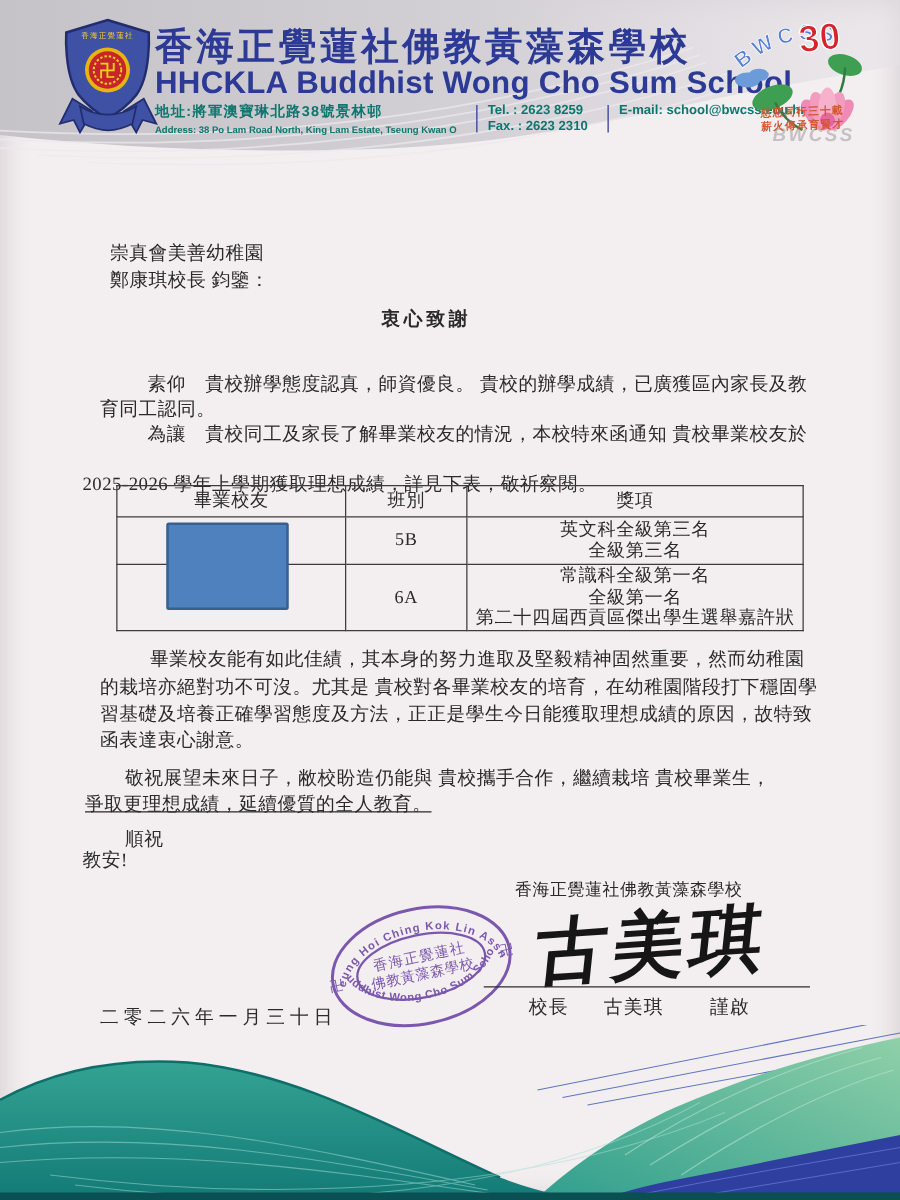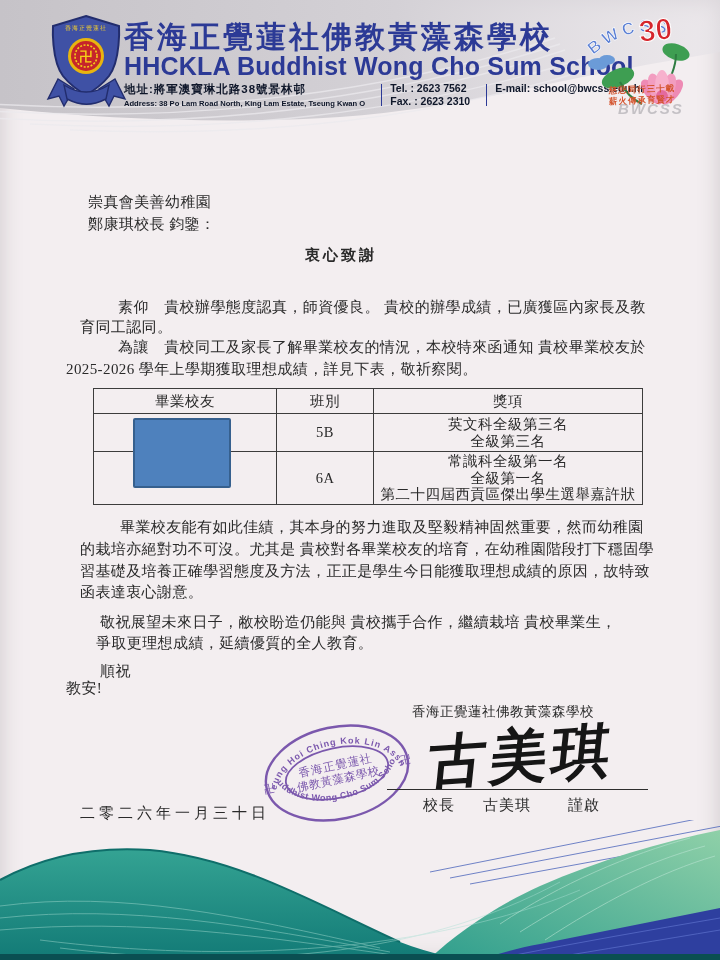--- a/index.html
+++ b/index.html
@@ -10,21 +10,21 @@
     font-family:"Liberation Serif","DejaVu Serif",serif;
     color:#2a2a2a;
   }
   .abs{position:absolute;}
   
   .hdr-wave{left:0;top:0;width:720px;height:140px;}
   .school-zh{left:124px;top:17px;width:450px;font-size:30px;font-weight:bold;
     letter-spacing:3px;color:#2c3a96;white-space:nowrap;}
   .school-en{left:124px;top:52px;width:460px;font-family:"Liberation Sans","DejaVu Sans",sans-serif;
     font-size:25px;font-weight:bold;color:#2c3a96;white-space:nowrap;letter-spacing:.2px;}
-  .contact{left:124px;top:82px;width:470px;display:flex;align-items:stretch;color:#0f172a;
+  .contact{left:124px;top:82px;width:470px;display:flex;align-items:stretch;color:#0f766e;
     font-family:"Liberation Sans","DejaVu Sans",sans-serif;}
   .contact .col{padding:0 8px 0 0;}
   .contact .div{width:0;border-left:1.5px solid #2c3a96;margin:2px 8px;}
   .addr-zh{font-size:11.5px;font-weight:bold;letter-spacing:1px;white-space:nowrap;}
   .addr-en{font-size:7.6px;font-weight:bold;white-space:nowrap;margin-top:2px;}
   .telfax{font-size:10.5px;font-weight:bold;white-space:nowrap;line-height:13px;}
   .email{font-size:10.5px;font-weight:bold;white-space:nowrap;padding-top:2px;}
   .watermark{left:618px;top:100px;font-family:"Liberation Sans",sans-serif;font-size:15px;
     font-weight:bold;font-style:italic;color:#b9b6bb;opacity:.8;letter-spacing:2px;}
   .badge{left:574px;top:8px;width:136px;height:106px;}
@@ -92,21 +92,21 @@
   <div class="abs school-zh">香海正覺蓮社佛教黃藻森學校</div>
   <div class="abs school-en">HHCKLA Buddhist Wong Cho Sum School</div>
 
   <div class="abs contact">
     <div class="col">
       <div class="addr-zh">地址:將軍澳寶琳北路38號景林邨</div>
       <div class="addr-en">Address: 38 Po Lam Road North, King Lam Estate, Tseung Kwan O</div>
     </div>
     <div class="div"></div>
     <div class="col telfax">
-      <div>Tel.  : 2623 7562</div>
+      <div>Tel.  : 2623 8259</div>
       <div>Fax. : 2623 2310</div>
     </div>
     <div class="div"></div>
     <div class="col email">E-mail: school@bwcss.edu.hk</div>
   </div>
 
   <div class="abs watermark">BWCSS</div>
 
   <svg class="abs badge" viewBox="0 0 136 106">
     <defs>
@@ -136,21 +136,21 @@
     <div>薪火傳承育賢才</div>
   </div>
 
   <div class="bl" style="left:88px;top:193px;">崇真會美善幼稚園</div>
   <div class="bl" style="left:88px;top:215px;">鄭康琪校長 鈞鑒：</div>
   <div class="bl title-line" style="left:305px;top:246px;">衷心致謝</div>
 
   <div class="bl" style="left:118px;top:298px;">素仰　貴校辦學態度認真，師資優良。 貴校的辦學成績，已廣獲區內家長及教</div>
   <div class="bl" style="left:80px;top:318px;">育同工認同。</div>
   <div class="bl" style="left:118px;top:338px;text-align:right;">為讓　貴校同工及家長了解畢業校友的情況，本校特來函通知 貴校畢業校友於</div>
-  <div class="bl" style="left:66px;top:360px;">2025-2026 學年上學期獲取理想成績，詳見下表，敬祈察閱。</div>
+  <div class="bl" style="left:66px;top:378px;">2025-2026 學年上學期獲取理想成績，詳見下表，敬祈察閱。</div>
 
   <table class="abs tbl">
     <tbody>
         <tr class="hrow">
       <td class="c1">畢業校友</td>
       <td class="c2">班別</td>
       <td class="c3">獎項</td>
     </tr>
     <tr style="height:38px;">
       <td class="c1"></td>
@@ -172,21 +172,21 @@
   </tbody>
     </table>
   <div class="abs redact"></div>
 
   <div class="bl" style="left:120px;top:518px;">畢業校友能有如此佳績，其本身的努力進取及堅毅精神固然重要，然而幼稚園</div>
   <div class="bl" style="left:80px;top:540px;">的栽培亦絕對功不可沒。尤其是 貴校對各畢業校友的培育，在幼稚園階段打下穩固學</div>
   <div class="bl" style="left:80px;top:562px;text-align:center;">習基礎及培養正確學習態度及方法，正正是學生今日能獲取理想成績的原因，故特致</div>
   <div class="bl" style="left:80px;top:583px;">函表達衷心謝意。</div>
 
   <div class="bl" style="left:100px;top:613px;">敬祝展望未來日子，敝校盼造仍能與 貴校攜手合作，繼續栽培 貴校畢業生，</div>
-  <div class="bl" style="left:96px;top:634px;">爭取更理想成績，延續優質的全人教育。</div>
+  <div class="bl" style="left:68px;top:634px;text-decoration:underline;">爭取更理想成績，延續優質的全人教育。</div>
 
   <div class="bl" style="left:100px;top:662px;">順祝</div>
   <div class="bl" style="left:66px;top:679px;">教安!</div>
 
   <div class="abs sig-school">香海正覺蓮社佛教黃藻森學校</div>
 
   <svg class="abs stamp" viewBox="0 0 170 118">
     <g transform="rotate(-12 85 59)" fill="none" stroke="#7b58ad">
       <ellipse cx="85" cy="59" rx="72" ry="46" stroke-width="2.4"></ellipse>
       <ellipse cx="85" cy="59" rx="52" ry="25" stroke-width="1.8"></ellipse>

